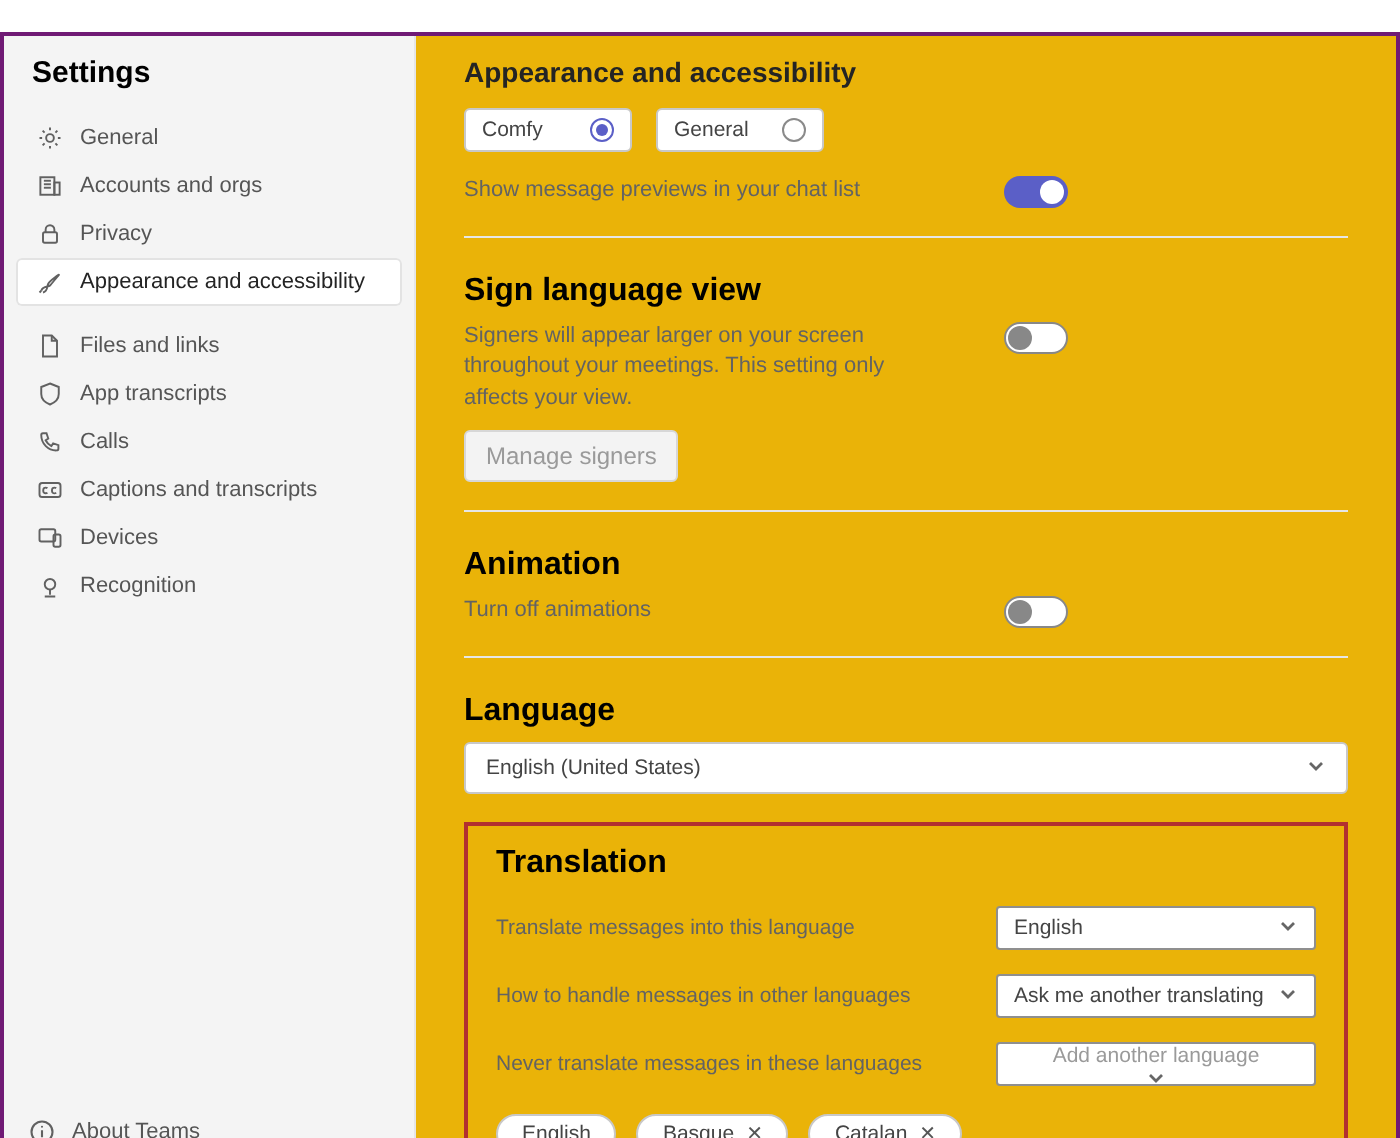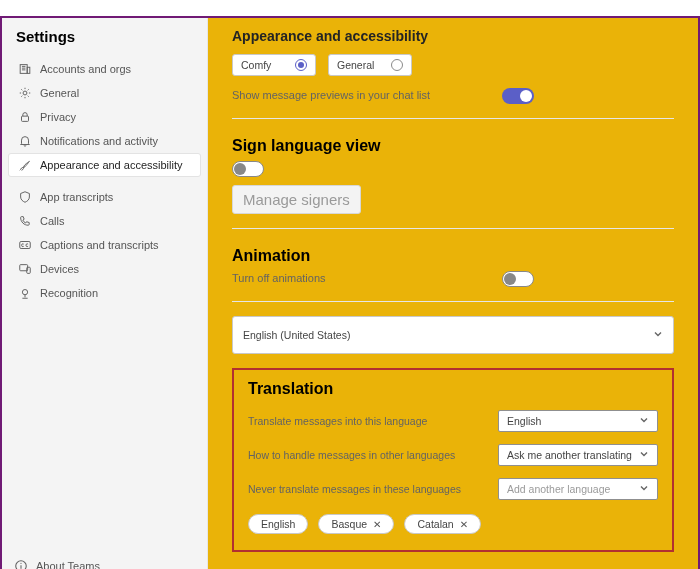--- a/index.html
+++ b/index.html
@@ -29,93 +29,93 @@
   .radio-dot.checked::after { content: ""; position: absolute; inset: 2px; border-radius: 50%; background: #5b5fc7; }
   
   .toggle-row { display: flex; align-items: flex-start; gap: 30px; margin-top: 12px; }
   .toggle-row .label-col { flex: 0 0 240px; }
   .toggle { width: 32px; height: 16px; border-radius: 10px; background: #c8c8c8; position: relative; display: inline-block; flex: 0 0 auto; }
   .toggle::after { content: ""; position: absolute; width: 12px; height: 12px; border-radius: 50%; background: #fff; top: 2px; left: 2px; transition: left .1s; }
   .toggle.on { background: #5b5fc7; }
   .toggle.on::after { left: 18px; }
   .toggle.off-outline { background: #fff; border: 1px solid #888; height: 16px; }
   .toggle.off-outline::after { background: #888; top: 1px; left: 1px; width: 12px; height: 12px; }
-  .btn-disabled { margin-top: 8px; padding: 5px 10px; border: 1px solid #d7d7d7; border-radius: 3px; background: #f3f3f3; color: #9a9a9a; font-size: 15px; display: inline-block; }
-  
-  .select-wide { width: 100%; margin-top: 6px; border: 1px solid #c8c8c8; border-radius: 3px; height: 38px; display: flex; align-items: center; justify-content: space-between; padding: 0 10px; font-size: 10.5px; color: #444; background: #fff; }
+  .btn-disabled { margin-top: 8px; padding: 5px 10px; border: 1px solid #d7d7d7; border-radius: 3px; background: #f3f3f3; color: #9a9a9a; font-size: 12px; display: inline-block; }
+  
+  .select-wide { width: 100%; margin-top: 6px; border: 1px solid #c8c8c8; border-radius: 3px; height: 26px; display: flex; align-items: center; justify-content: space-between; padding: 0 10px; font-size: 10.5px; color: #444; background: #fff; }
   .chev-down { display: inline-block; }
   .chev-down svg { width: 10px; height: 10px; }
   
   .translation-section { border: 2px solid #b23030; padding: 10px 14px 16px 14px; margin-top: 14px; }
   .trans-row { display: flex; align-items: center; gap: 8px; margin-top: 12px; }
   .trans-row .tlabel { flex: 1 1 auto; color: #636363; font-size: 10.5px; }
   .trans-row .tselect { flex: 0 0 160px; border: 1px solid #8f8f8f; border-radius: 2px; height: 22px; display: flex; align-items: center; justify-content: space-between; padding: 0 8px; font-size: 10.5px; color: #444; background: #fff; }
-  .trans-row .tselect.placeholder { color: #9a9a9a; }
+  .trans-row .tselect.placeholder { color: #9a9a9a; flex-direction: column; }
   .chips { display: flex; gap: 10px; margin-top: 14px; flex-wrap: wrap; }
   .chip { border: 1px solid #c8c8c8; border-radius: 14px; padding: 3px 12px; font-size: 10.5px; color: #444; display: flex; align-items: center; gap: 6px; background: #fff; }
   .chip .x { font-size: 10px; color: #555; }
   
 </style>
 </head>
 <body>
 
 <div class="frame">
 
   <aside class="sidebar">
     <div class="sidebar-title">Settings</div>
     <div class="nav" id="nav">
+        <div class="nav-item">
+          <span class="nav-icon">
+            <svg viewBox="0 0 16 16" fill="none" stroke="currentColor" stroke-width="1.1">
+              <circle cx="8" cy="8" r="2.2"></circle>
+              <path d="M8 2v1.5M8 12.5V14M14 8h-1.5M3.5 8H2M12.2 3.8l-1.1 1.1M4.9 11.1l-1.1 1.1M12.2 12.2l-1.1-1.1M4.9 4.9 3.8 3.8"></path>
+            </svg>
+          </span>
+          <span>General</span>
+        </div>
         <div class="nav-item">
           <span class="nav-icon">
             <svg viewBox="0 0 16 16" fill="none" stroke="currentColor" stroke-width="1.1">
               <rect x="2.5" y="3" width="8" height="10"></rect>
               <rect x="10.5" y="6" width="3" height="7"></rect>
               <line x1="4.5" y1="5" x2="8.5" y2="5"></line>
               <line x1="4.5" y1="7" x2="8.5" y2="7"></line>
               <line x1="4.5" y1="9" x2="8.5" y2="9"></line>
             </svg>
           </span>
           <span>Accounts and orgs</span>
         </div>
         <div class="nav-item">
           <span class="nav-icon">
             <svg viewBox="0 0 16 16" fill="none" stroke="currentColor" stroke-width="1.1">
-              <circle cx="8" cy="8" r="2.2"></circle>
-              <path d="M8 2v1.5M8 12.5V14M14 8h-1.5M3.5 8H2M12.2 3.8l-1.1 1.1M4.9 11.1l-1.1 1.1M12.2 12.2l-1.1-1.1M4.9 4.9 3.8 3.8"></path>
-            </svg>
-          </span>
-          <span>General</span>
-        </div>
-        <div class="nav-item">
-          <span class="nav-icon">
-            <svg viewBox="0 0 16 16" fill="none" stroke="currentColor" stroke-width="1.1">
               <rect x="4" y="7" width="8" height="6" rx="1"></rect>
               <path d="M5.5 7V5.5a2.5 2.5 0 0 1 5 0V7"></path>
             </svg>
           </span>
           <span>Privacy</span>
         </div>
-        <div class="nav-item">
-          <span class="nav-icon">
-            <svg viewBox="0 0 16 16" fill="none" stroke="currentColor" stroke-width="1.1">
-              <path d="M4 11V7a4 4 0 0 1 8 0v4l1 1H3l1-1Z"></path>
-              <path d="M7 13a1 1 0 0 0 2 0"></path>
-            </svg>
-          </span>
-          <span>Notifications and activity</span>
-        </div>
         <div class="nav-item active">
           <span class="nav-icon">
             <svg viewBox="0 0 16 16" fill="none" stroke="currentColor" stroke-width="1.1">
               <path d="M3 13c1-3 4-2 5-3s4-5 5-6-5 3-6 5-0 4-3 5"></path>
               <path d="M3 13l-1 1"></path>
             </svg>
           </span>
           <span>Appearance and accessibility</span>
         </div>
         <div class="nav-sep"></div>
+        <div class="nav-item">
+          <span class="nav-icon">
+            <svg viewBox="0 0 16 16" fill="none" stroke="currentColor" stroke-width="1.1">
+              <path d="M4 2h5l3 3v9H4z"></path>
+              <path d="M9 2v3h3"></path>
+            </svg>
+          </span>
+          <span>Files and links</span>
+        </div>
         <div class="nav-item">
           <span class="nav-icon">
             <svg viewBox="0 0 16 16" fill="none" stroke="currentColor" stroke-width="1.1">
               <path d="M8 2l5 2v4c0 3-2.5 5-5 6-2.5-1-5-3-5-6V4l5-2Z"></path>
             </svg>
           </span>
           <span>App transcripts</span>
         </div>
         <div class="nav-item">
           <span class="nav-icon">
@@ -183,36 +183,38 @@
     <div class="toggle-row">
       <div class="label-col subtle">Show message previews in your chat list</div>
       <span class="toggle on"></span>
     </div>
 
     <hr class="hr">
 
     
     <div class="section-title">Sign language view</div>
     <div class="toggle-row" style="margin-top:4px;">
+      <div class="label-col subtle">Signers will appear larger on your screen throughout your meetings. This setting only affects your view.</div>
       <span class="toggle off-outline"></span>
     </div>
     <div class="btn-disabled">Manage signers</div>
 
     <hr class="hr">
 
     
     <div class="section-title">Animation</div>
     <div class="toggle-row" style="margin-top:4px;">
       <div class="label-col subtle">Turn off animations</div>
       <span class="toggle off-outline"></span>
     </div>
 
     <hr class="hr">
 
     
+    <div class="section-title">Language</div>
     <div class="select-wide">
       <span>English (United States)</span>
       <span class="chev-down">
         <svg viewBox="0 0 10 10" fill="none" stroke="#666" stroke-width="1.4">
             <path d="M2 3.5 L5 6.5 L8 3.5"></path>
           </svg>
       </span>
     </div>
 
     

